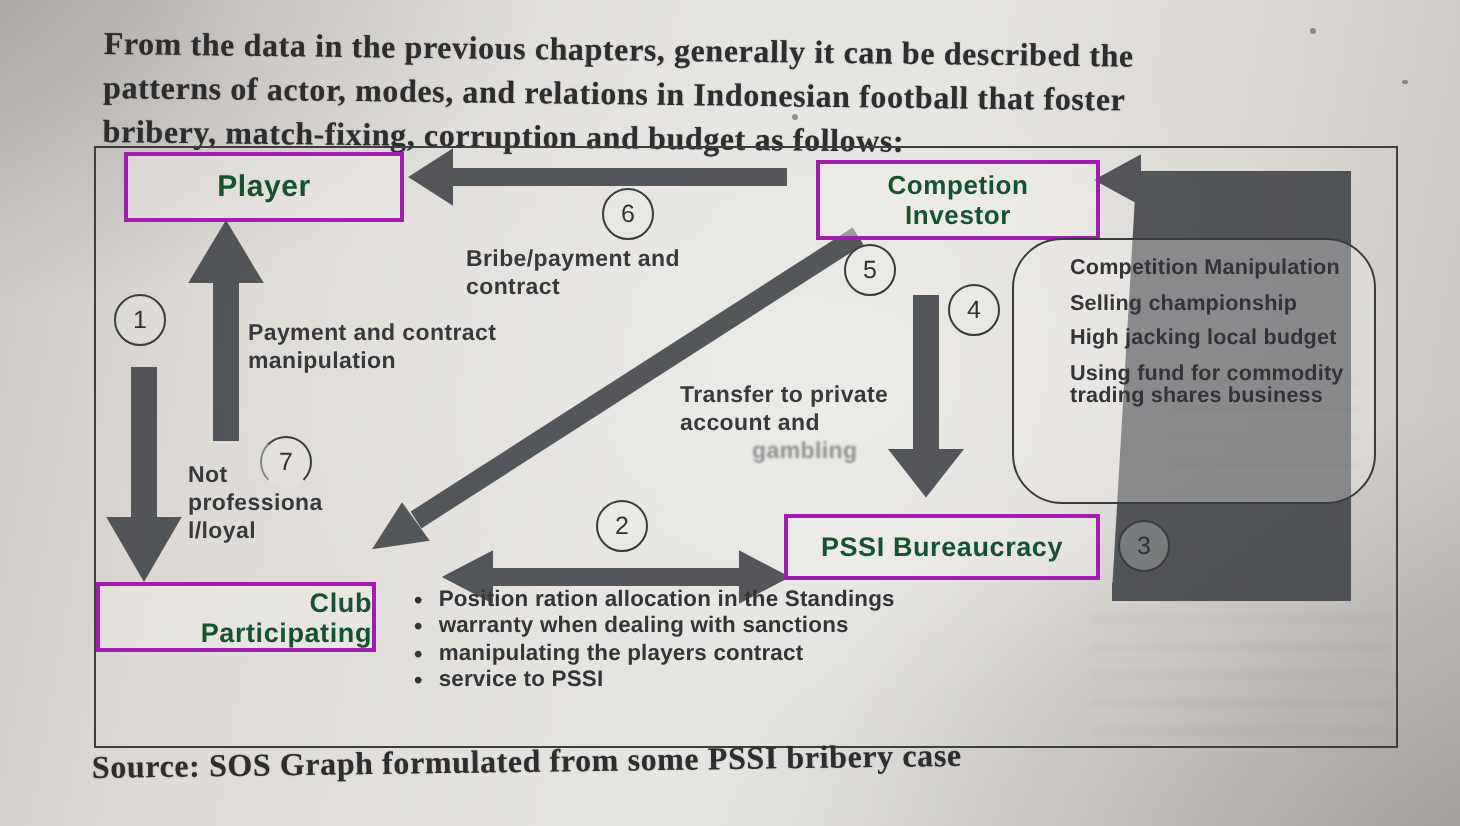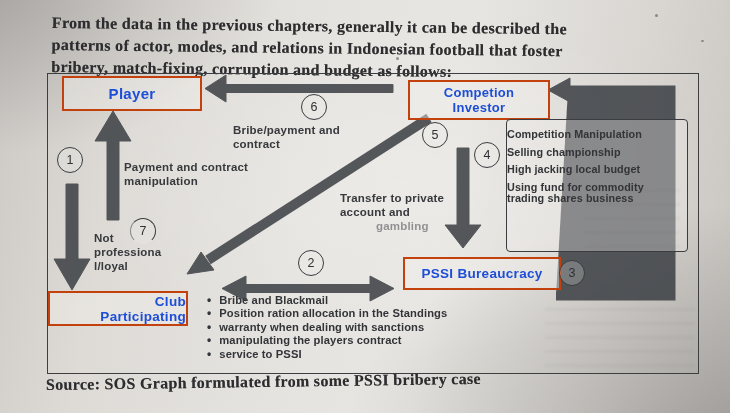--- a/index.html
+++ b/index.html
@@ -22,33 +22,33 @@
   .source{
     position:absolute;left:46px;top:376px;width:620px;
     font-family:"Liberation Serif",serif;font-weight:700;font-size:16px;
     color:#2d2d2f;letter-spacing:.3px;transform:rotate(-.8deg);transform-origin:0 50%;
     text-shadow:0 0 .6px rgba(45,45,47,.5);
   }
   
   .frame{position:absolute;left:47px;top:73px;width:650px;height:299px;border:1.5px solid #3c3e41;}
   
   .node{
-    position:absolute;border:2px solid #c2410c;background:rgba(242,240,236,.45);
+    position:absolute;border:2px solid #a21caf;background:rgba(242,240,236,.45);
     display:flex;flex-direction:column;align-items:center;justify-content:center;
-    font-weight:700;color:#1d4ed8;letter-spacing:.3px;text-align:center;
+    font-weight:700;color:#14532d;letter-spacing:.3px;text-align:center;
   }
   .node-player{left:62px;top:76px;width:136px;height:31px;font-size:15px;}
   .node-investor{left:408px;top:80px;width:138px;height:36px;font-size:13px;line-height:15px;}
-  .node-pssi{left:392px;top:257px;width:154px;height:29px;font-size:13.5px;margin-left:11px;}
+  .node-pssi{left:392px;top:257px;width:154px;height:29px;font-size:13.5px;}
   .node-club{left:48px;top:291px;width:136px;height:31px;font-size:13.5px;line-height:15px;overflow:hidden;align-items:flex-end;}
   
   .modes{
     position:absolute;left:506px;top:119px;width:182px;height:133px;box-sizing:border-box;
-    border:1.6px solid #3a3c40;border-radius:4px;background:rgba(240,238,234,.35);
-    padding:9px 6px 6px 0;
+    border:1.6px solid #3a3c40;border-radius:25px;background:rgba(240,238,234,.35);
+    padding:9px 6px 6px 28px;
   }
   .modes .mode-item{
     font-size:10.8px;font-weight:700;color:#323438;line-height:11.5px;
     margin-bottom:6px;letter-spacing:.1px;
   }
   
   .lbl{position:absolute;font-weight:700;color:#37393d;font-size:11.5px;line-height:14px;letter-spacing:.2px;}
   .lbl-bribe{left:233px;top:123px;width:122px;}
   .lbl-payment{left:124px;top:160px;width:158px;}
   .lbl-transfer{left:340px;top:191px;width:130px;}
@@ -137,21 +137,20 @@
   <div>account and</div>
   <div class="faded">gambling</div>
 </div>
 <div class="lbl lbl-notprof">
   <div>Not</div>
   <div>professiona</div>
   <div>l/loyal</div>
 </div>
 
 <div class="bullets">
-  <div class="bullet-item">Bribe and Blackmail</div>
   <div class="bullet-item">Position ration allocation in the Standings</div>
   <div class="bullet-item">warranty when dealing with sanctions</div>
   <div class="bullet-item">manipulating the players contract</div>
   <div class="bullet-item">service to PSSI</div>
 </div>
 
 <div class="numcircle c1">
     <span>1</span>
   </div>
 <div class="numcircle c2">

